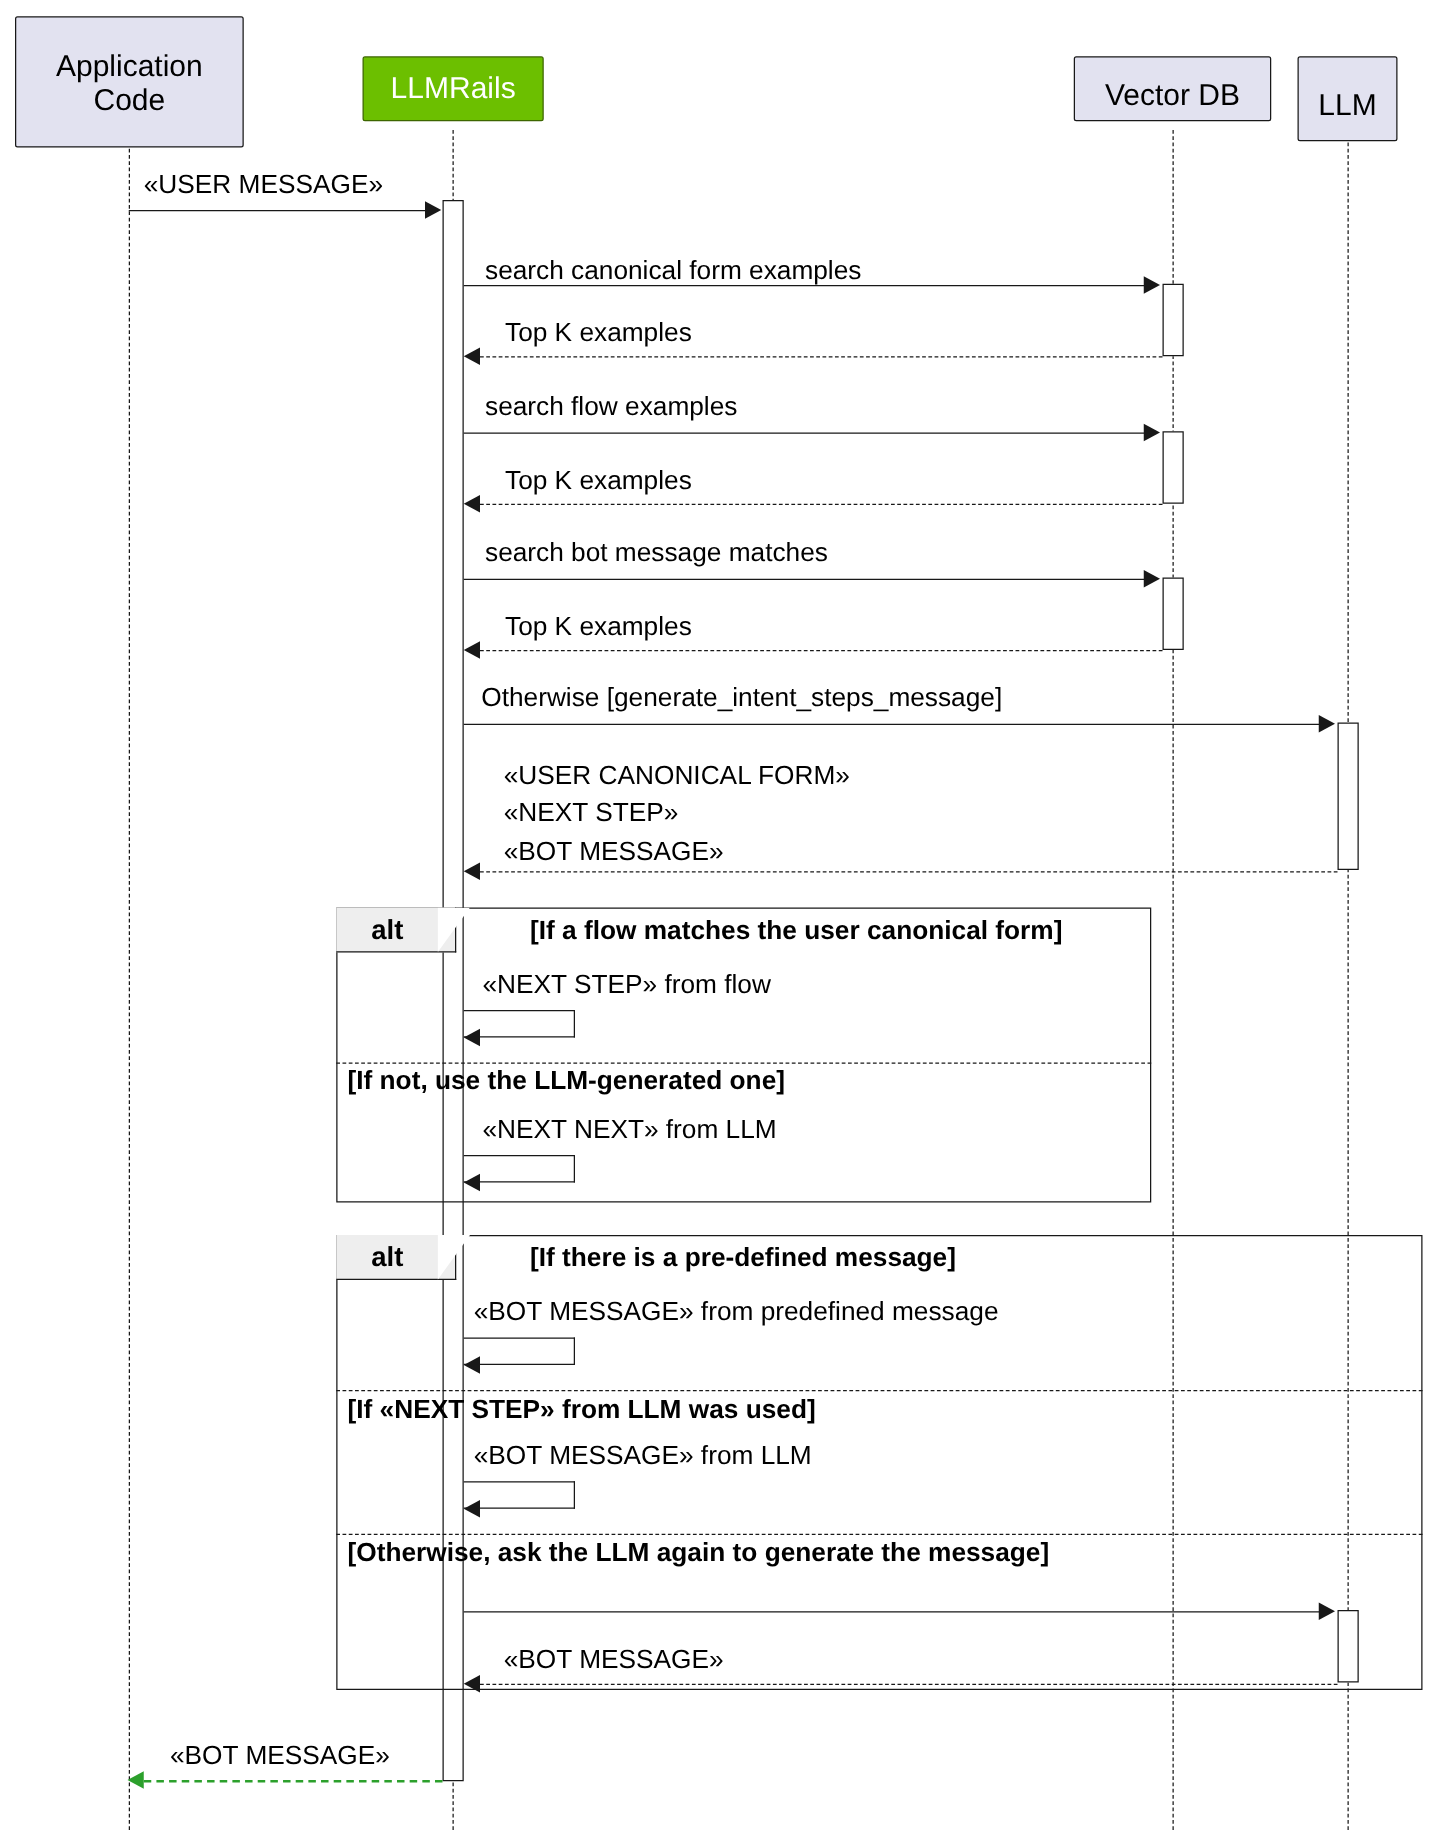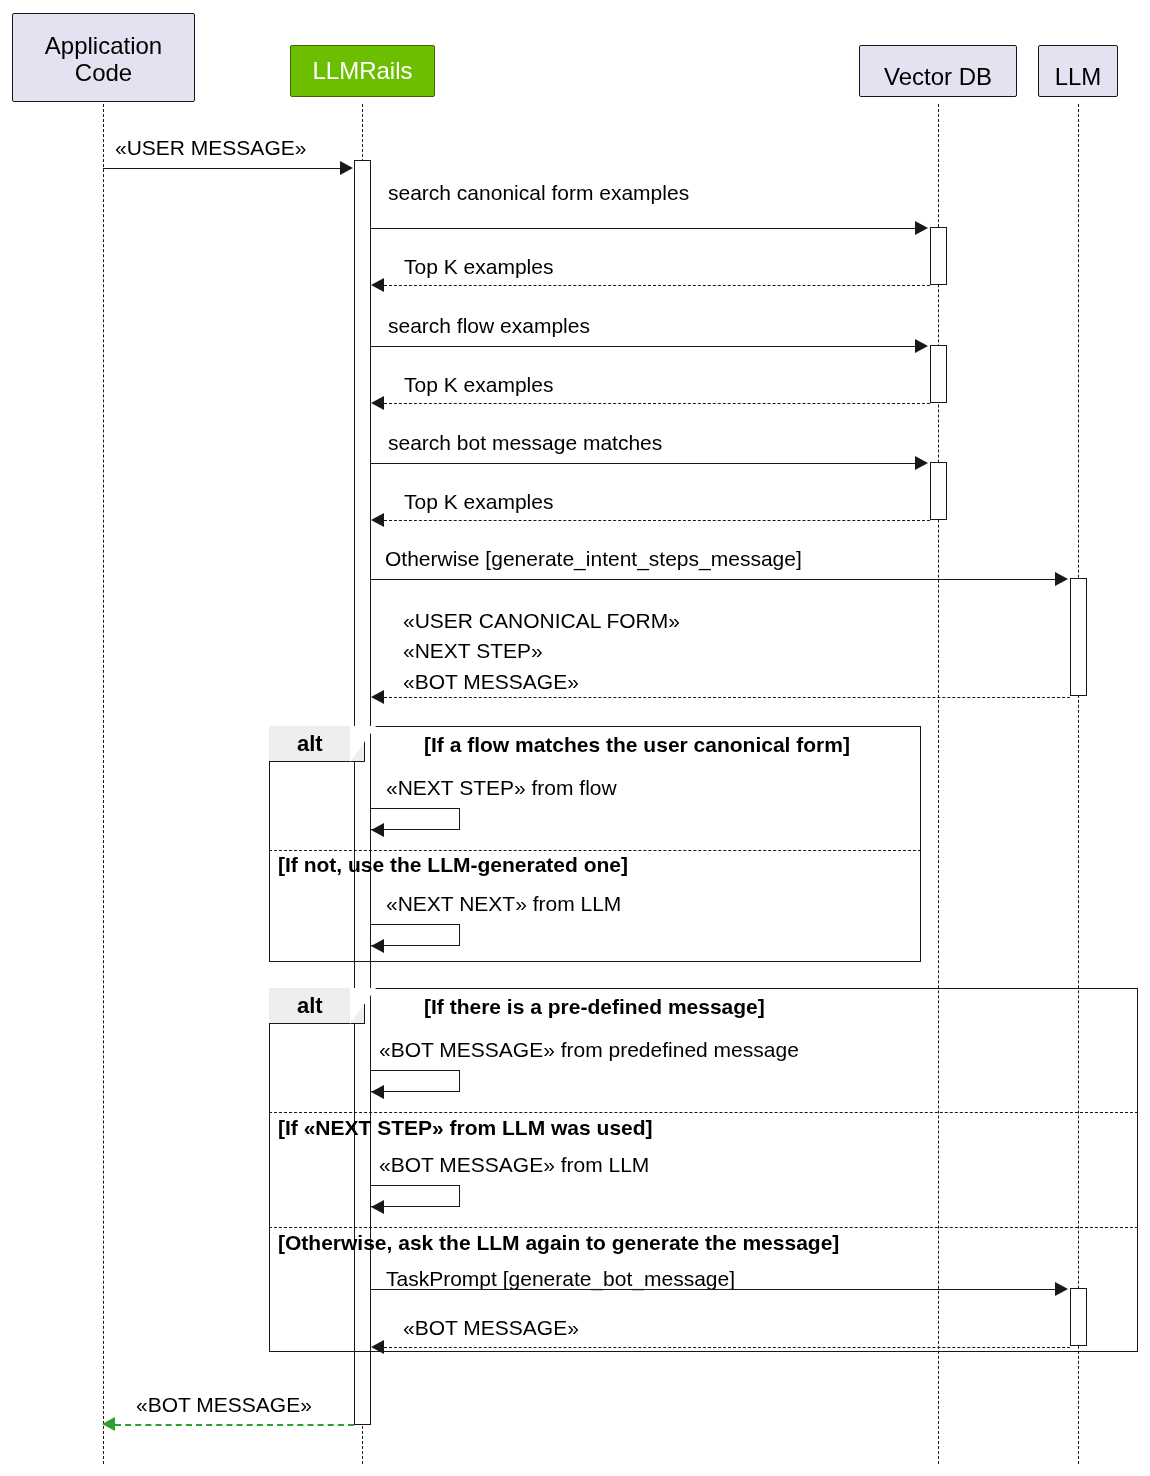--- a/index.html
+++ b/index.html
@@ -133,46 +133,46 @@
 </head>
 <body>
 
 <div id="diagram">
 
   <div class="lifeline" style="left:103px; top:104px; height:1360px;"></div>
   <div class="lifeline" style="left:362px; top:104px; height:1360px;"></div>
   <div class="lifeline" style="left:938px; top:104px; height:1360px;"></div>
   <div class="lifeline" style="left:1078px; top:104px; height:1360px;"></div>
 
-  <div class="participant" style="left:12px; top:13px; width:183px; height:89px;">
+  <div class="participant" style="left:12px; top:13px; width:183px; height:105px;">
     <span style="white-space:pre-line;">Application
 Code</span>
   </div>
   <div class="participant accent" style="left:290px; top:45px; width:145px; height:52px; padding-top:0;">
     <span>LLMRails</span>
   </div>
   <div class="participant" style="left:859px; top:45px; width:158px; height:52px; padding-top:12px;">
     <span>Vector DB</span>
   </div>
-  <div class="participant" style="left:1038px; top:45px; width:80px; height:52px; padding-top:12px;">
+  <div class="participant" style="left:1038px; top:45px; width:80px; height:68px; padding-top:12px;">
     <span>LLM</span>
   </div>
 
   <div class="activation" style="left:354px; top:160px; width:17px; height:1265px;"></div>
   <div class="activation" style="left:930px; top:227px; width:17px; height:58px;"></div>
   <div class="activation" style="left:930px; top:345px; width:17px; height:58px;"></div>
   <div class="activation" style="left:930px; top:462px; width:17px; height:58px;"></div>
   <div class="activation" style="left:1070px; top:578px; width:17px; height:118px;"></div>
   <div class="activation" style="left:1070px; top:1288px; width:17px; height:58px;"></div>
 
   <div class="msg-label" style="left:115px; top:135px;">«USER MESSAGE»</div>
   <div class="arrow-line" style="left:103px; top:168px; width:239px;"></div>
   <div class="arrow-head right" style="left:340px; top:161px;"></div>
 
-  <div class="msg-label" style="left:388px; top:180px;">search canonical form examples</div>
+  <div class="msg-label" style="left:388px; top:204px;">search canonical form examples</div>
   <div class="arrow-line" style="left:371px; top:228px; width:546px;"></div>
   <div class="arrow-head right" style="left:915px; top:221px;"></div>
 
   <div class="msg-label" style="left:404px; top:254px;">Top K examples</div>
   <div class="arrow-line dashed" style="left:384px; top:285px; width:546px;"></div>
   <div class="arrow-head left" style="left:371px; top:278px;"></div>
 
   <div class="msg-label" style="left:388px; top:313px;">search flow examples</div>
   <div class="arrow-line" style="left:371px; top:346px; width:546px;"></div>
   <div class="arrow-head right" style="left:915px; top:339px;"></div>
@@ -229,21 +229,20 @@
   <div class="frame-divider" style="left:269px; top:1112px; width:869px;"></div>
   <div class="frame-cond" style="left:278px; top:1116px;">[If «NEXT STEP» from LLM was used]</div>
 
   <div class="msg-label" style="left:379px; top:1152px;">«BOT MESSAGE» from LLM</div>
   <div class="self-call" style="left:371px; top:1185px; width:89px; height:22px;"></div>
   <div class="arrow-head left" style="left:371px; top:1200px;"></div>
 
   <div class="frame-divider" style="left:269px; top:1227px; width:869px;"></div>
   <div class="frame-cond" style="left:278px; top:1231px;">[Otherwise, ask the LLM again to generate the message]</div>
 
-  <div class="msg-label" style="left:386px; top:1266px;">TaskPrompt [generate_bot_message]</div>
   <div class="arrow-line" style="left:371px; top:1289px; width:686px;"></div>
   <div class="arrow-head right" style="left:1055px; top:1282px;"></div>
 
   <div class="msg-label" style="left:403px; top:1315px;">«BOT MESSAGE»</div>
   <div class="arrow-line dashed" style="left:384px; top:1347px; width:686px;"></div>
   <div class="arrow-head left" style="left:371px; top:1340px;"></div>
 
   <div class="msg-label" style="left:136px; top:1392px;">«BOT MESSAGE»</div>
   <div class="arrow-line green" style="left:115px; top:1424px; width:239px;"></div>
   <div class="arrow-head left green" style="left:102px; top:1417px;"></div>

